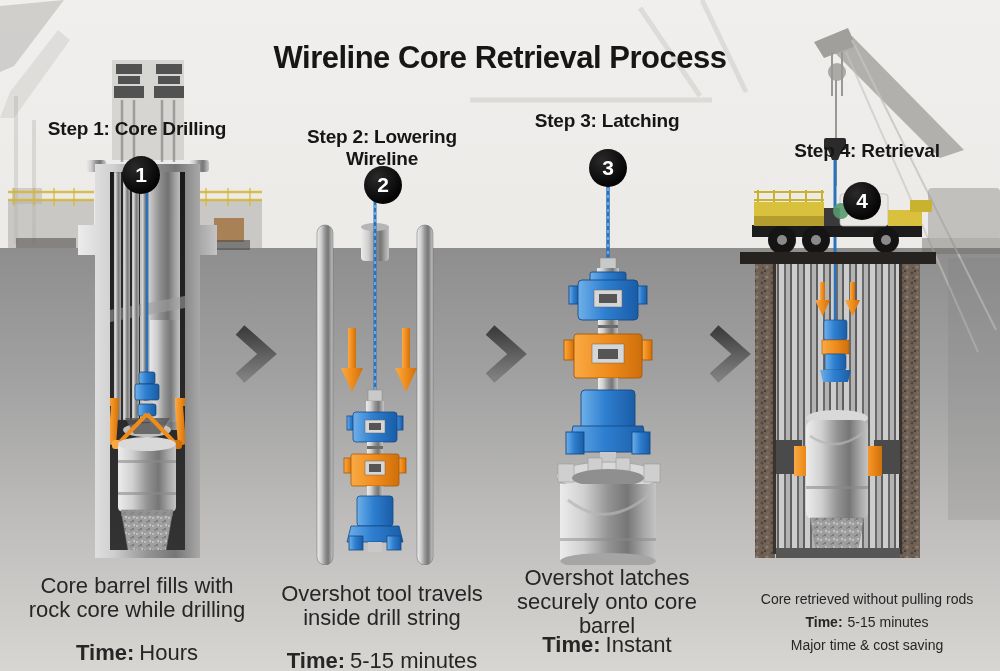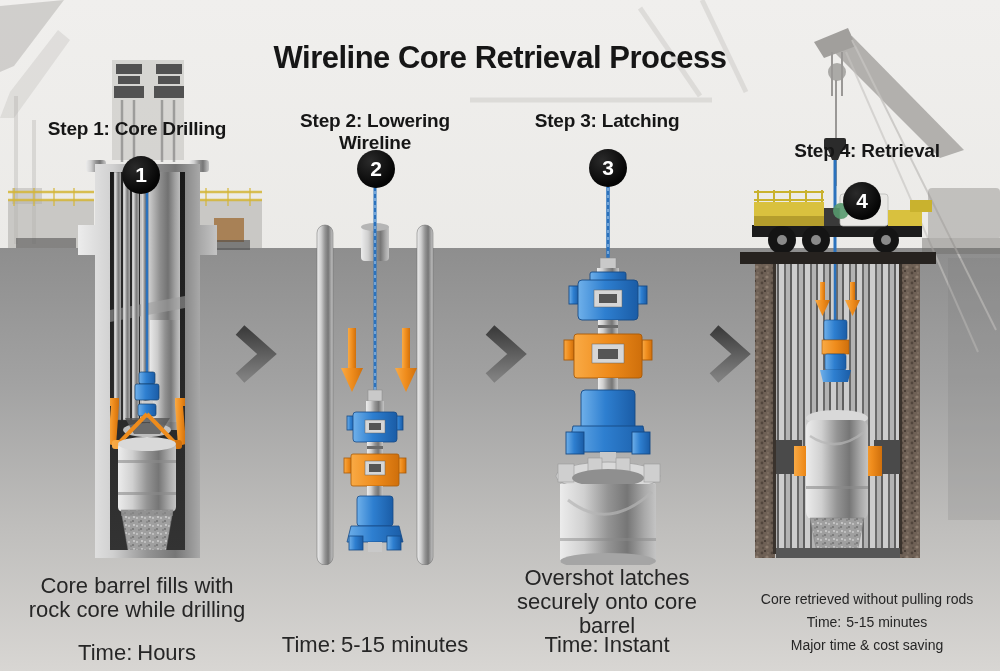--- a/index.html
+++ b/index.html
@@ -13,42 +13,42 @@
     position:absolute; left:0; top:248px; width:1000px; height:423px;
     background:linear-gradient(#8e8e8e 0%, #a2a2a2 32%, #bfbebc 66%, #d8d6d3 100%);
   }
   .abs{position:absolute;}
   .title{
     position:absolute; top:40px; left:0; width:1000px; text-align:center;
     font-size:31px; font-weight:700; letter-spacing:-0.5px; color:#161616;
   }
   .step-col{position:absolute; top:0; bottom:0; text-align:center;}
   .col1{left:27px;  width:220px;margin-top:8px;}
-  .col2{left:265px; width:220px;}
+  .col2{left:272px; width:220px;margin-top:16px;}
   .col3{left:497px; width:220px;}
   .col4{left:755px; width:224px;margin-top:30px;}
   .step-header{
     position:absolute; top:110px; left:0; width:100%;
     font-size:19px; font-weight:700; letter-spacing:-0.2px; color:#161616;
   }
   .badge{
     position:absolute; width:38px; height:38px; border-radius:50%;
     background:radial-gradient(circle at 35% 30%, #2a2a2a, #050505 70%);
     color:#fff; font-size:21px; font-weight:700; line-height:38px; text-align:center;
   }
   .col1 .badge{left:95px; top:148px;}
   .col2 .badge{left:92px; top:150px;}
   .col3 .badge{left:92px; top:149px;}
   .col4 .badge{left:88px; top:152px;}
   .caption{
     position:absolute; top:566px; left:0; width:100%;
     font-size:22px; line-height:24px; color:#262626;
   }
   .time-line{position:absolute; top:632px; left:0; width:100%; font-size:22px; color:#262626;}
-  .tl{font-weight:400; margin-right:5px;text-align:right;}
+  .tl{font-weight:700; margin-right:5px;text-align:right;}
   .caption-block{
     position:absolute; top:558px; left:0; width:100%;
     font-size:14px; line-height:23px; color:#262626;
   }
   .caption-block .caption4, .caption-block .time-line4, .caption-block .extra-note{position:static;}
   .time-line4 .tl{margin-right:5px;}
   svg{display:block;}
 </style>
 </head>
 <body>
@@ -414,20 +414,21 @@
     <div class="badge">1</div>
     <div class="caption">Core barrel fills with rock core while drilling</div>
     <div class="time-line">
       <span class="tl">Time:</span><span class="tv">Hours</span>
     </div>
   </div>
 
   <div class="step-col col2">
     <div class="step-header">Step 2: Lowering Wireline</div>
     <div class="badge">2</div>
+    <div class="caption">Overshot tool travels inside drill string</div>
     <div class="time-line">
       <span class="tl">Time:</span><span class="tv">5-15 minutes</span>
     </div>
   </div>
 
   <div class="step-col col3">
     <div class="step-header">Step 3: Latching</div>
     <div class="badge">3</div>
     <div class="caption">Overshot latches securely onto core barrel</div>
     <div class="time-line">

